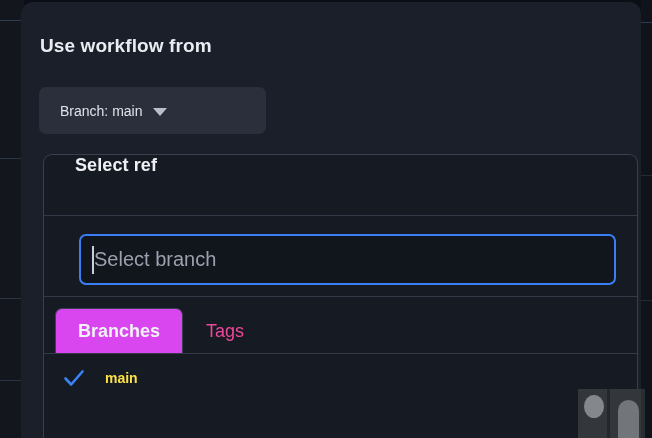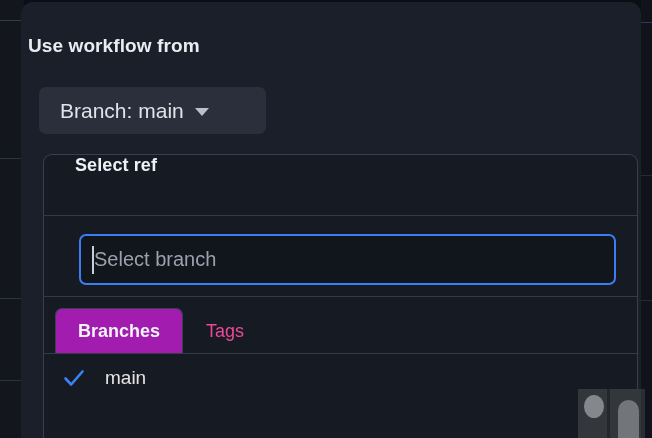--- a/index.html
+++ b/index.html
@@ -81,21 +81,21 @@
   .dialog-inner {
     position: relative;
     width: 100%;
     height: 100%;
     padding: 0;
   }
 
   
   .use-workflow-title {
     position: absolute;
-    left: 7px;
+    left: 19px;
     top: 33px;
     font-size: 19px;
     font-weight: bold;
     color: #e9ecf1;
     letter-spacing: .1px;
     white-space: nowrap;
   }
 
   
   .branch-button {
@@ -108,21 +108,21 @@
     padding: 0 18px 0 21px;
     display: flex;
     align-items: center;
     gap: 11px;
     background: #2a2f3b;
     border: none;
     border-radius: 7px;
     cursor: pointer;
   }
   .branch-button-label {
-    font-size: 21px;
+    font-size: 14px;
     color: #dfe3ea;
     font-weight: normal;
     white-space: nowrap;
   }
   .caret-down {
     width: 0; height: 0;
     border-left: 7px solid transparent;
     border-right: 7px solid transparent;
     border-top: 8px solid #b9c0cc;
     margin-top: 3px;
@@ -211,21 +211,21 @@
     font-size: 18px;
     cursor: pointer;
     background: transparent;
     border: 1px solid transparent;
     border-bottom: none;
     border-top-left-radius: 7px;
     border-top-right-radius: 7px;
     white-space: nowrap;
   }
   .ref-tab.active {
-    background: #a21caf;
+    background: #d946ef;
     border-color: #39414f;
     color: #f1f3f6;
     font-weight: bold;
   }
   .ref-tab.inactive {
     color: #ec4899;
     font-weight: normal;
   }
   .ref-tabs-underline {
     position: absolute;
@@ -255,23 +255,23 @@
     gap: 19px;
     cursor: pointer;
   }
   .check-icon {
     width: 24px;
     height: 24px;
     flex: 0 0 auto;
     display: block;
   }
   .ref-list-label {
-    font-size: 19px;
-    font-weight: normal;
-    color: #e5e5e5;
+    font-size: 14px;
+    font-weight: bold;
+    color: #fde047;
     white-space: nowrap;
   }
 
   
   .corner-widget {
     position: absolute;
     left: 578px;
     top: 389px;
     width: 63px;
     height: 49px;

